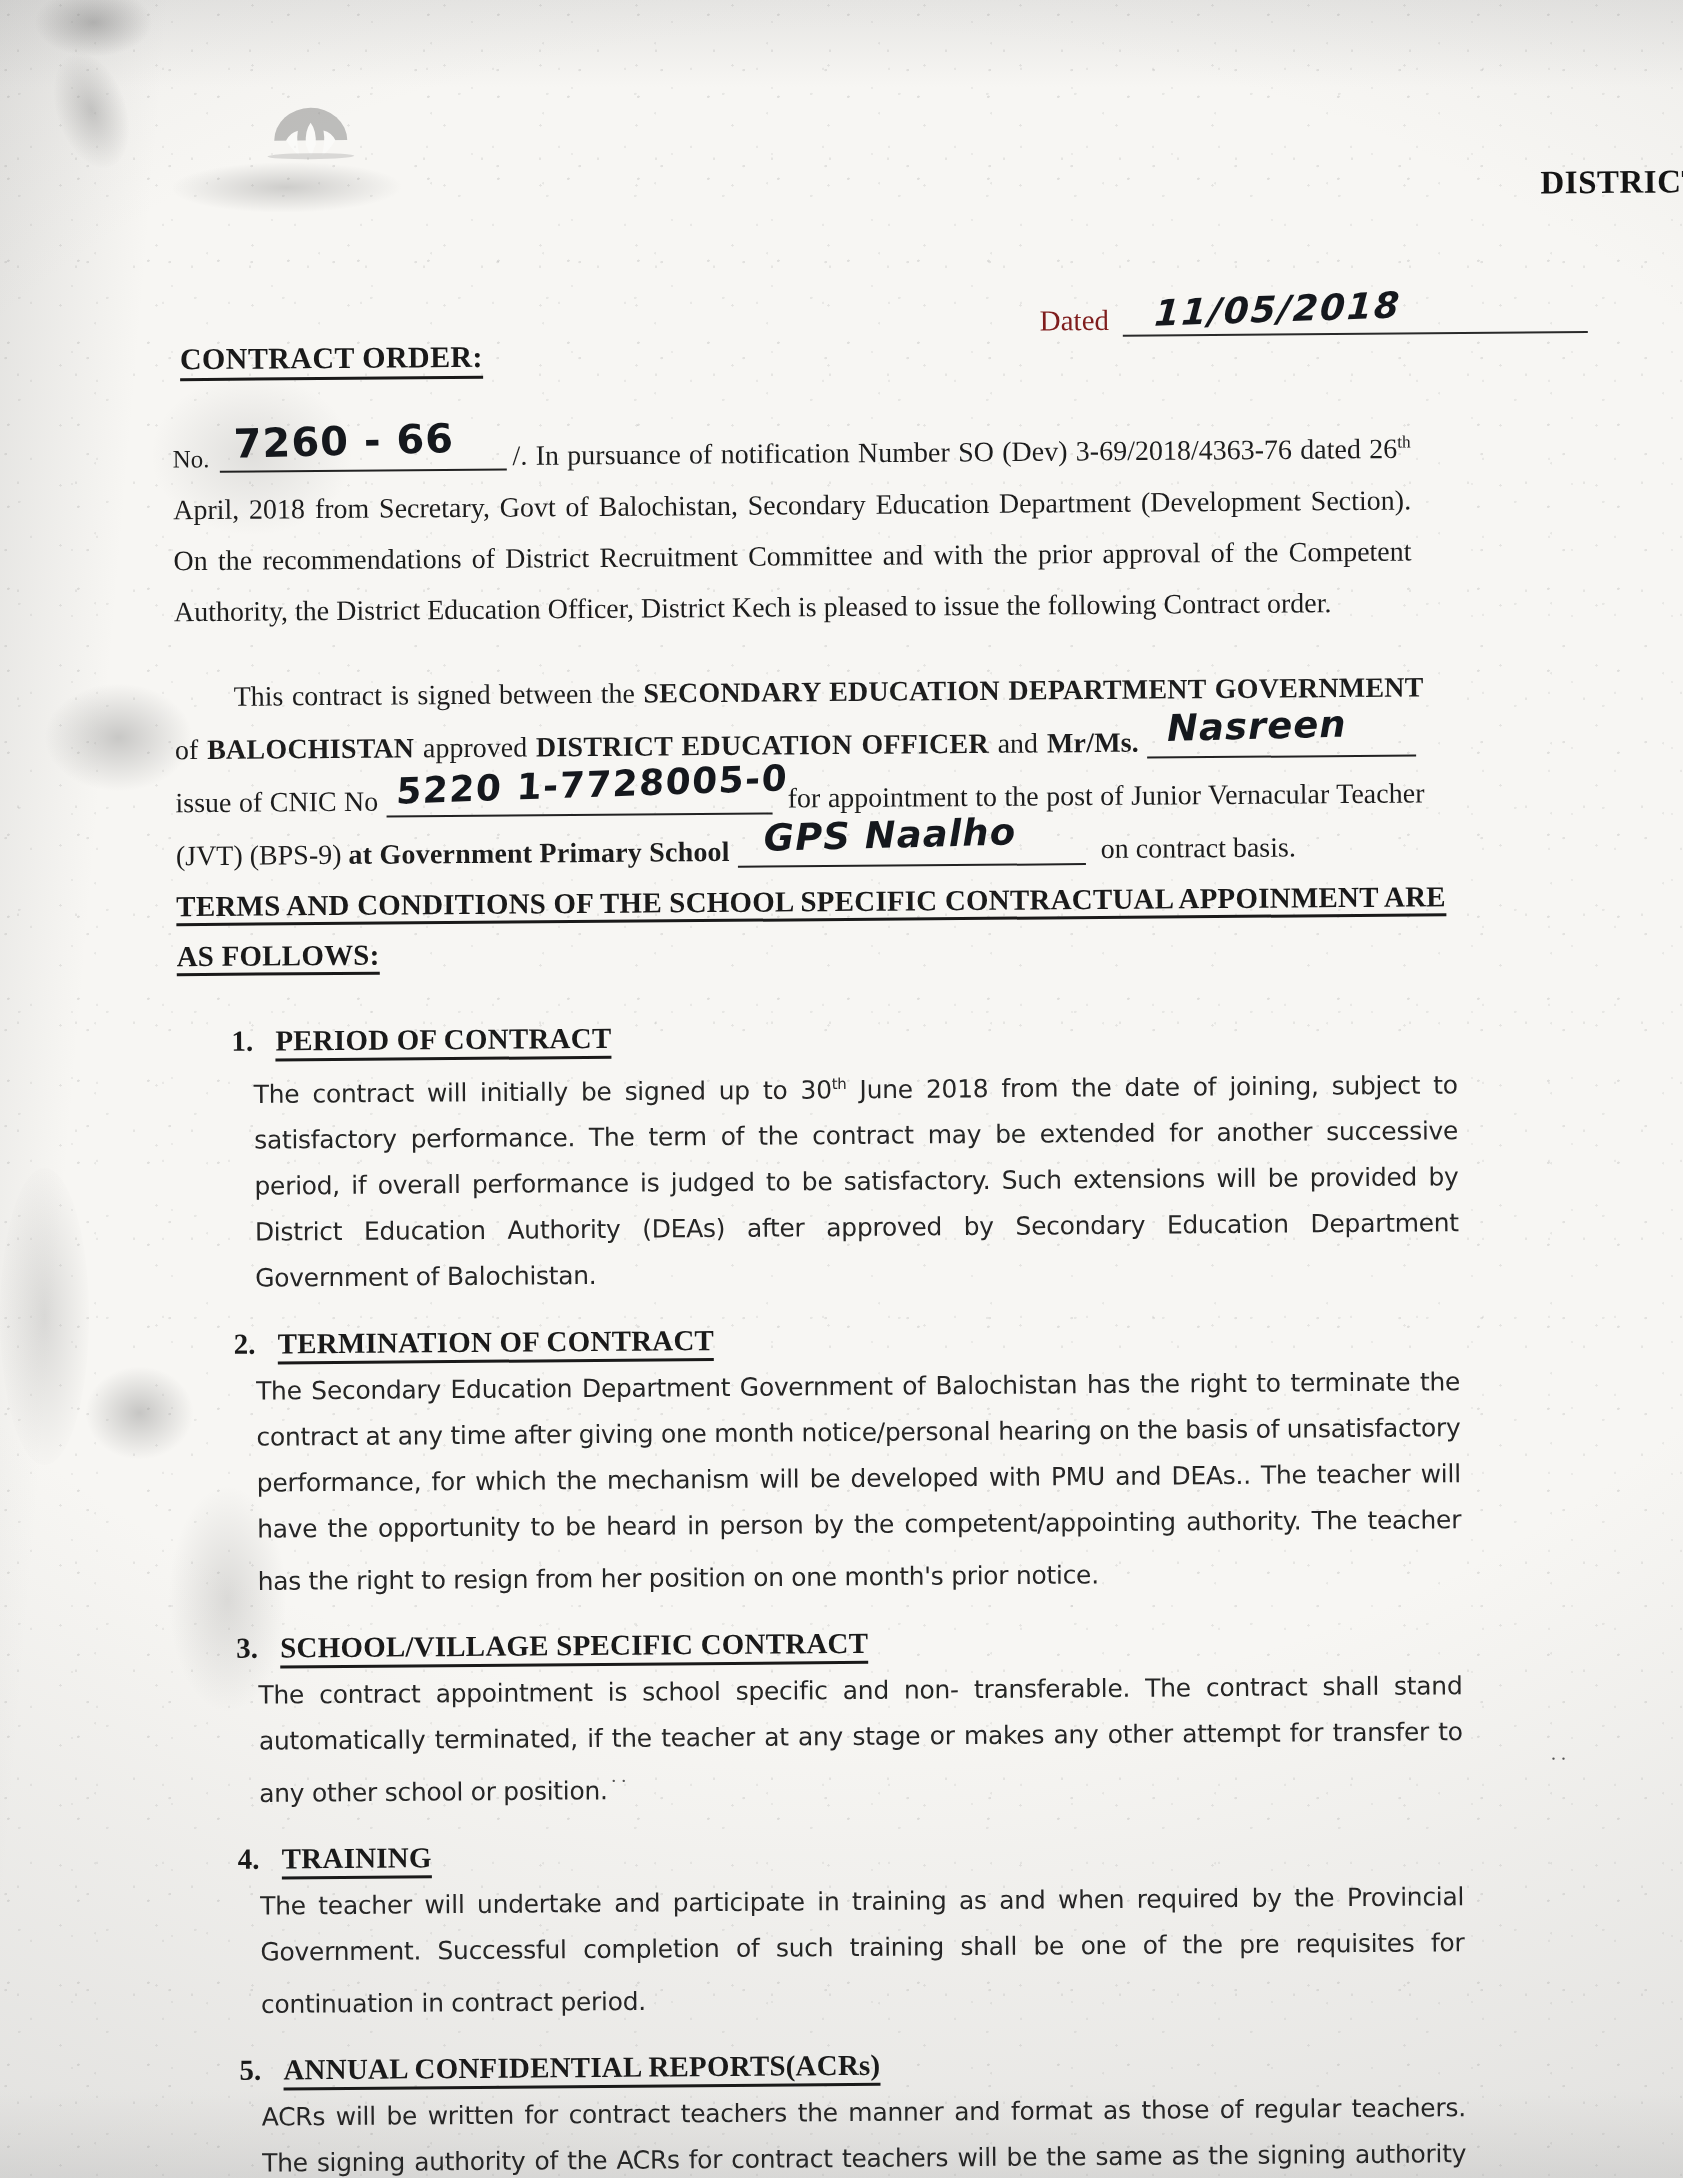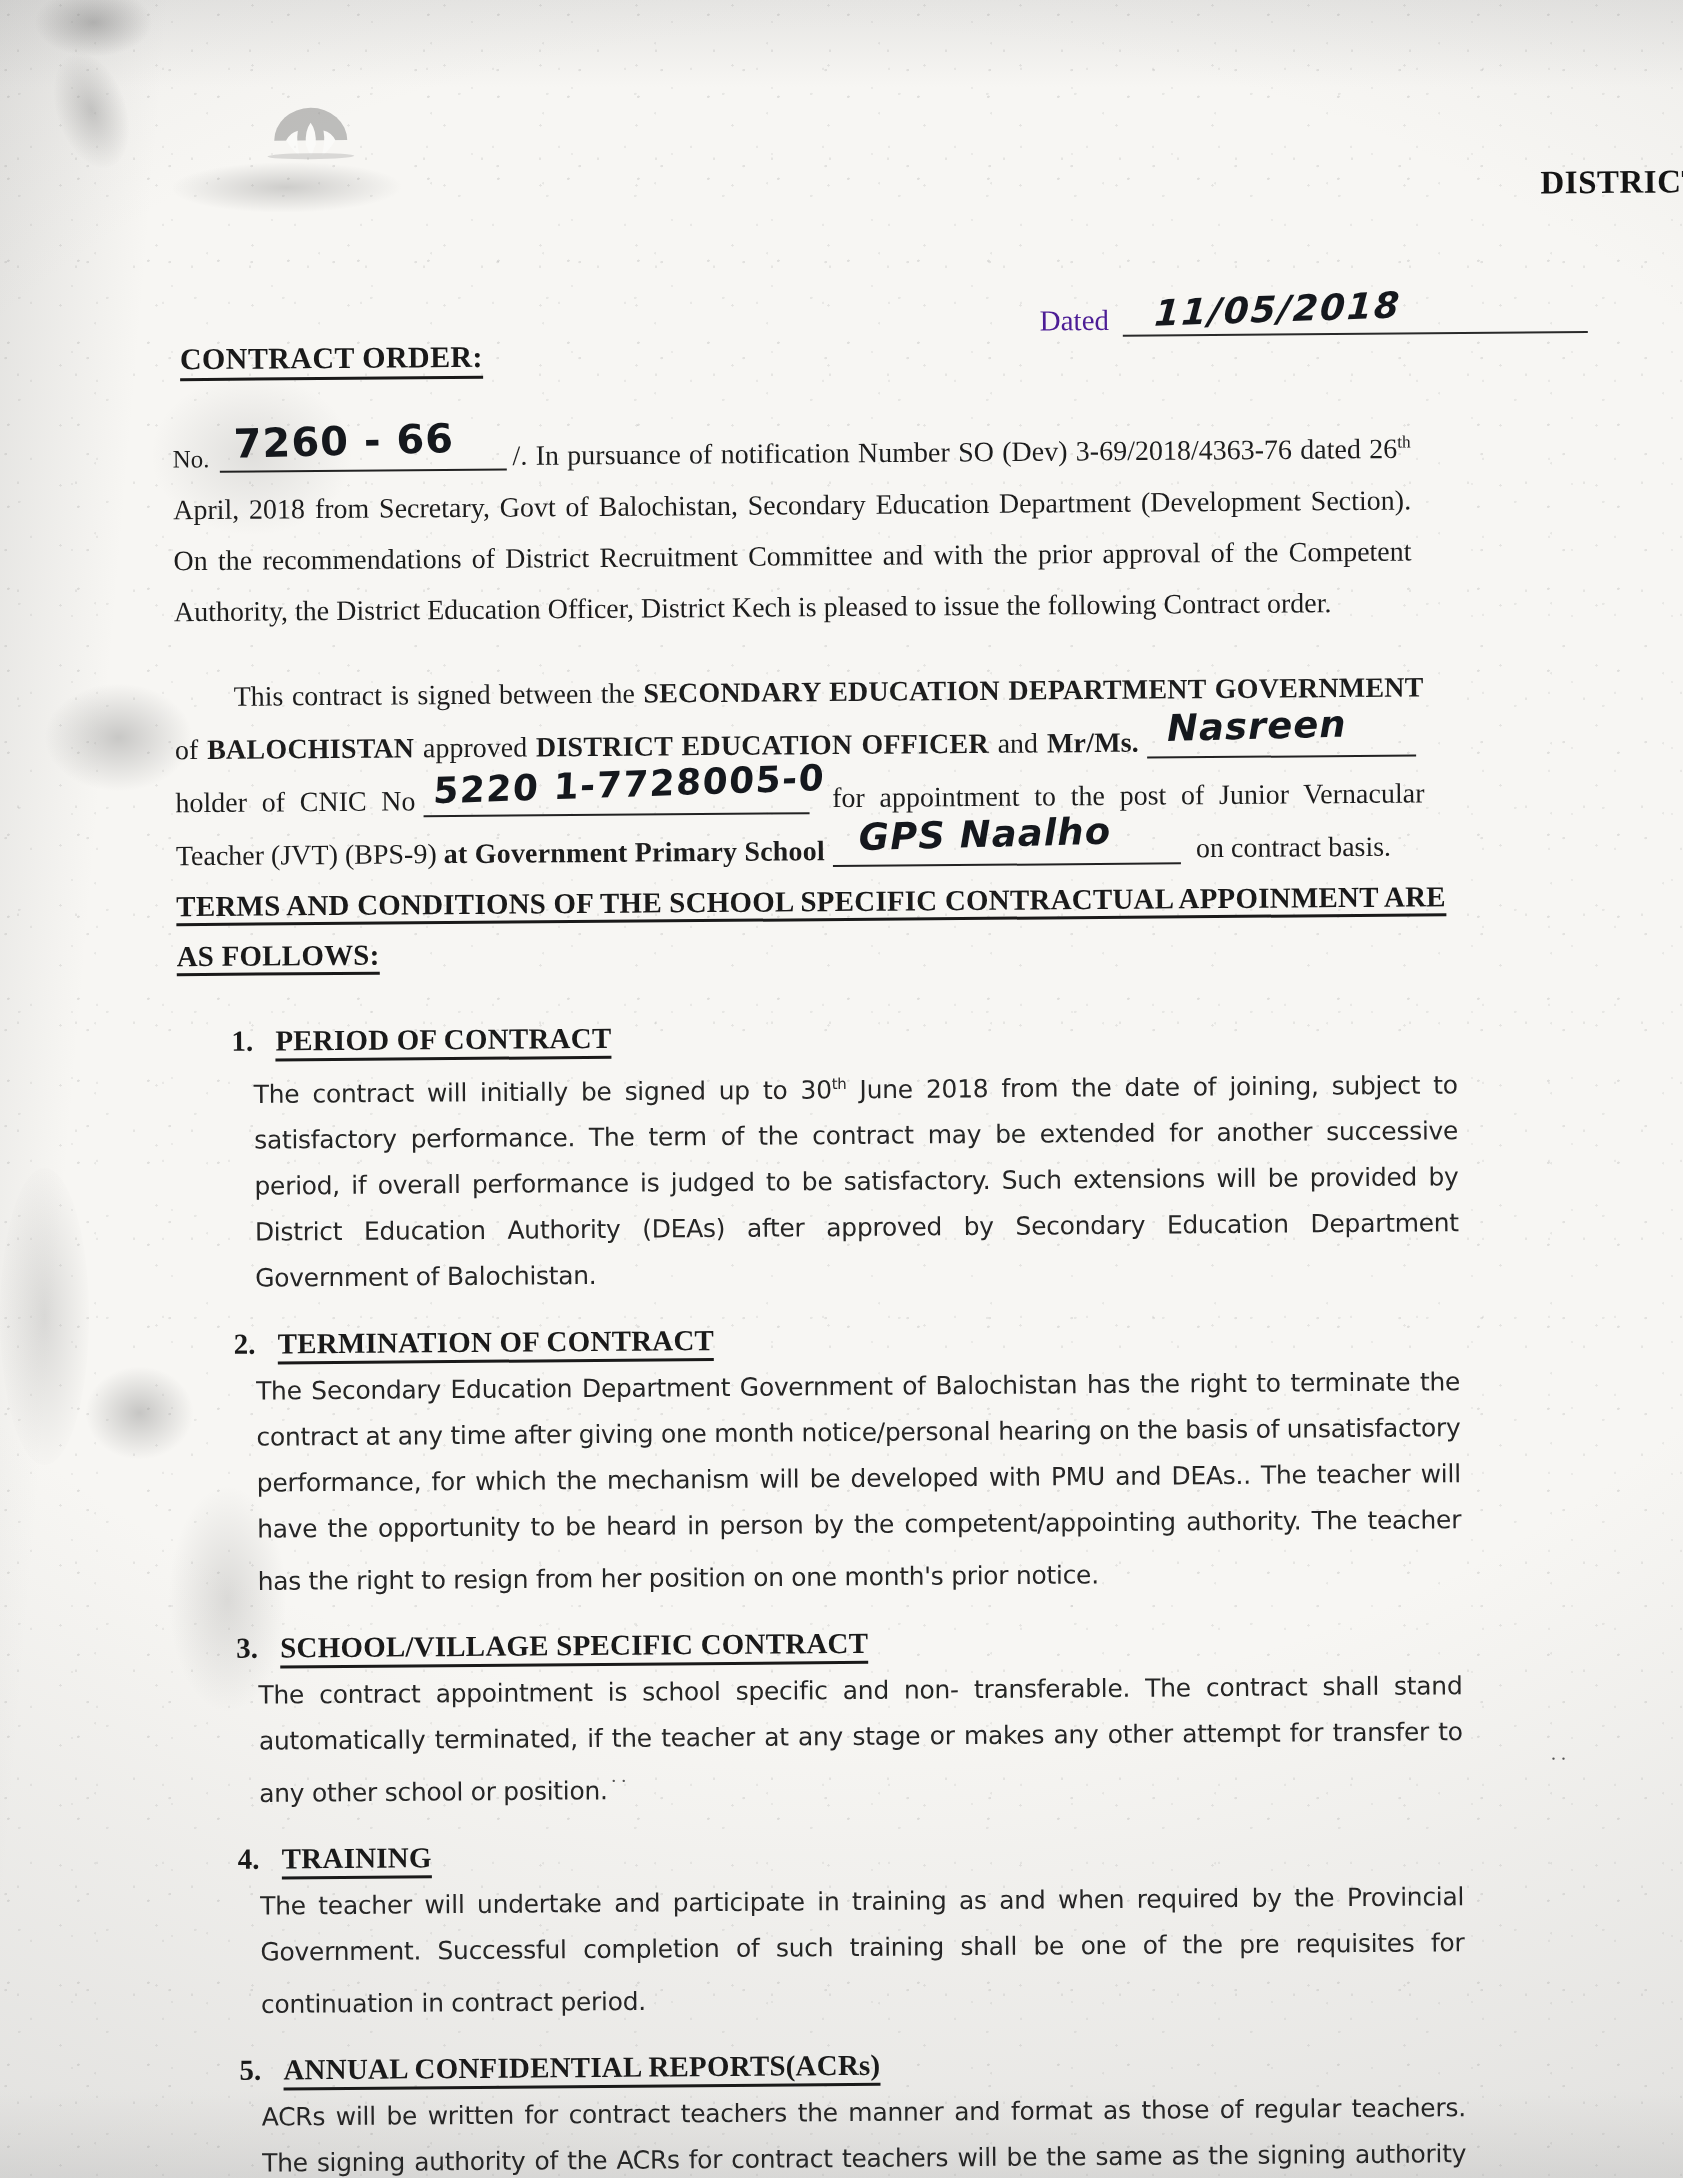--- a/index.html
+++ b/index.html
@@ -86,21 +86,21 @@
     color: #141414;
   }
   #hdr-deo      { right: -1137px; top: 61px;  font-size: 33px; letter-spacing: 0.5px; }
 
   
   #dated-row {
     position: absolute;
     left: 1044px; top: 297px;
     display: flex; align-items: flex-end;
   }
-  #dated-label { font-size: 29px; color: #4c1d95; }
+  #dated-label { font-size: 29px; color: #7f1d1d; }
   #dated-rule {
     margin-left: 14px;
     width: 465px;
     border-bottom: 2.5px solid #2a2a2a;
     position: relative;
     height: 40px;
   }
   #dated-value {
     position: absolute;
     left: 32px; bottom: 4px;
@@ -282,21 +282,21 @@
       </span>
     </div>
 
     <div id="contract-order">CONTRACT ORDER:</div>
 
     <div id="para1">
       <span id="no-label">No.</span><span id="no-blank"><span id="no-value">7260 - 66</span></span><span>/. In pursuance of notification Number SO (Dev) 3-69/2018/4363-76 dated 26</span><sup>th</sup><span> April, 2018 from Secretary, Govt of Balochistan, Secondary Education Department (Development Section). On the recommendations of District Recruitment Committee and with the prior approval of the Competent Authority, the District Education Officer, District Kech is pleased to issue the following Contract order.</span>
     </div>
 
     <div id="para2">
-      <span style="display:inline-block;width:59px"></span><span>This contract is signed between the </span><b>SECONDARY EDUCATION DEPARTMENT GOVERNMENT</b><span> of </span><b>BALOCHISTAN</b><span> approved </span><b>DISTRICT EDUCATION OFFICER</b><span> and </span><b>Mr/Ms.</b><span class="fill" id="fill-name"><span class="hand" id="hand-name">Nasreen</span></span><span> holder</span>
+      <span style="display:inline-block;width:59px"></span><span>This contract is signed between the </span><b>SECONDARY EDUCATION DEPARTMENT GOVERNMENT</b><span> of </span><b>BALOCHISTAN</b><span> approved </span><b>DISTRICT EDUCATION OFFICER</b><span> and </span><b>Mr/Ms.</b><span class="fill" id="fill-name"><span class="hand" id="hand-name">Nasreen</span></span><span> issue</span>
       <span>of CNIC No</span><span class="fill" id="fill-cnic"><span class="hand" id="hand-cnic">5220 1-7728005-0</span></span><span> for appointment to the post of Junior Vernacular Teacher (JVT) (BPS-9)</span>
       <b>at Government Primary School</b><span class="fill" id="fill-school"><span class="hand" id="hand-school">GPS Naalho</span></span><span> on contract basis.</span>
     </div>
 
     <div id="terms-heading">
       <span>TERMS AND CONDITIONS OF THE SCHOOL SPECIFIC CONTRACTUAL APPOINMENT ARE AS FOLLOWS:</span>
     </div>
 
     <div id="sections">
         <div class="sec">

